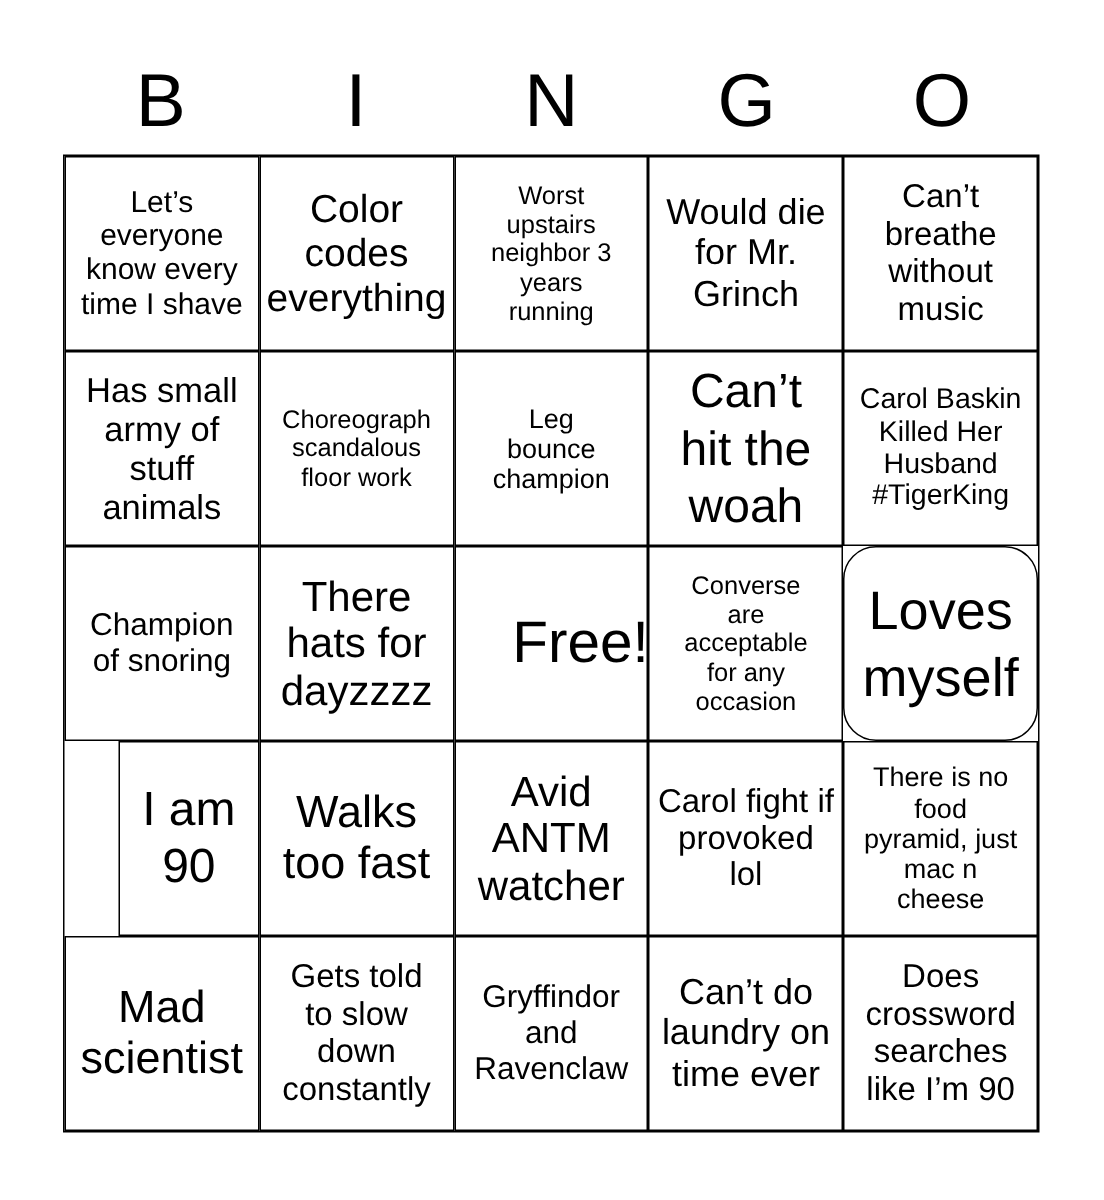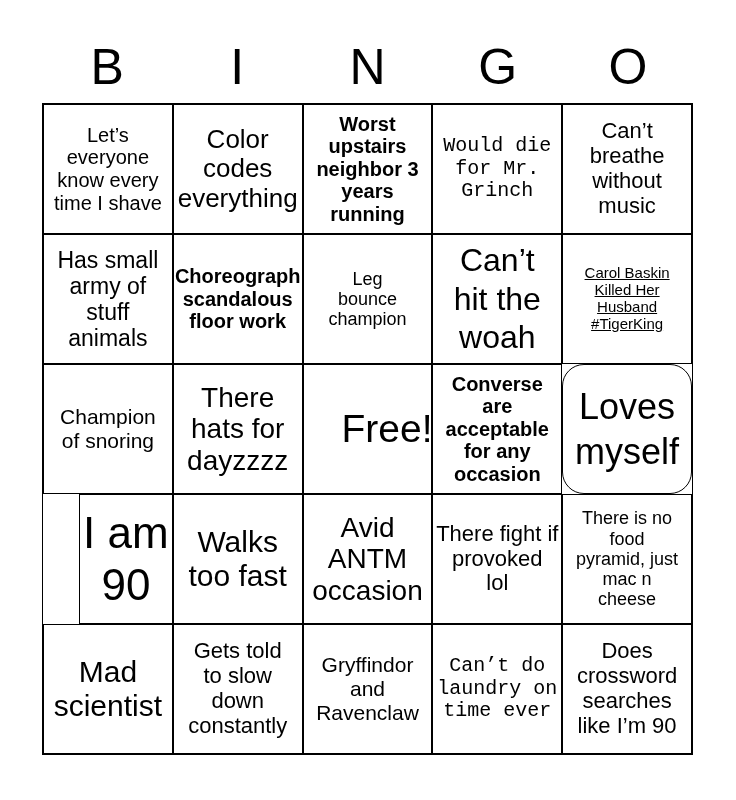--- a/index.html
+++ b/index.html
@@ -42,35 +42,35 @@
     border: 1px solid #000;
     display: flex;
     align-items: center;
     justify-content: center;
     text-align: center;
     white-space: pre-line;
     line-height: 1.13;
     padding: 1px 1px;
     overflow: hidden;
   }
-  .fs17 { font-size: 20px; font-weight: bold; }
+  .fs17 { font-size: 17px; }
   .fs18 { font-size: 18px; }
-  .fs19 { font-size: 15px; text-decoration: underline; }
+  .fs19 { font-size: 19px; }
   .fs20 { font-size: 20px; }
   .fs21 { font-size: 21px; }
   .fs22 { font-size: 22px; }
   .fs23 { font-size: 23px; }
-  .fs24 { font-size: 20px; font-family: Liberation Mono, monospace; }
+  .fs24 { font-size: 24px; }
   .fs25 { font-size: 18px; }
   .fs26 { font-size: 26px; }
   .fs28 { font-size: 28px; }
   .fs30 { font-size: 30px; }
   .fs32 { font-size: 32px; line-height: 1.2; }
   .fs36 { font-size: 36px; line-height: 1.25; border-radius: 22px; }
-  .fs44 { font-size: 44px; line-height: 1.18; margin-left: 36px; }
+  .fs44 { font-size: 32px; line-height: 1.18; margin-left: 36px; }
   .fs46 { font-size: 39px; padding-left: 40px; }
 </style>
 </head>
 <body>
 
 <div class="card">
 
   <div class="title">
     <div class="letter">B</div>
     <div class="letter">I</div>
@@ -132,22 +132,22 @@
 occasion</div>
     <div class="cell fs36">Loves
 myself</div>
 
     <div class="cell fs44">I am
 90</div>
     <div class="cell fs30">Walks
 too fast</div>
     <div class="cell fs28">Avid
 ANTM
-occasion</div>
-    <div class="cell fs22">There fight if
+watcher</div>
+    <div class="cell fs22">Carol fight if
 provoked
 lol</div>
     <div class="cell fs18">There is no
 food
 pyramid, just
 mac n
 cheese</div>
 
     <div class="cell fs30">Mad
 scientist</div>

